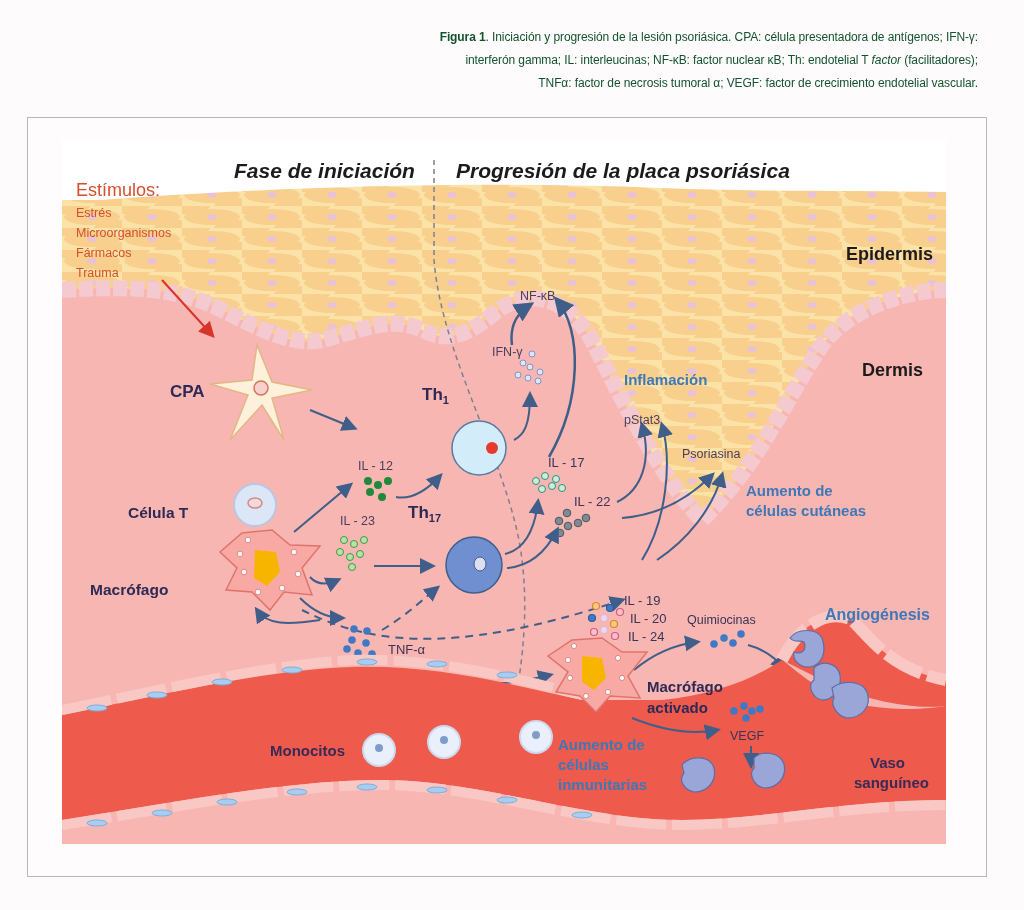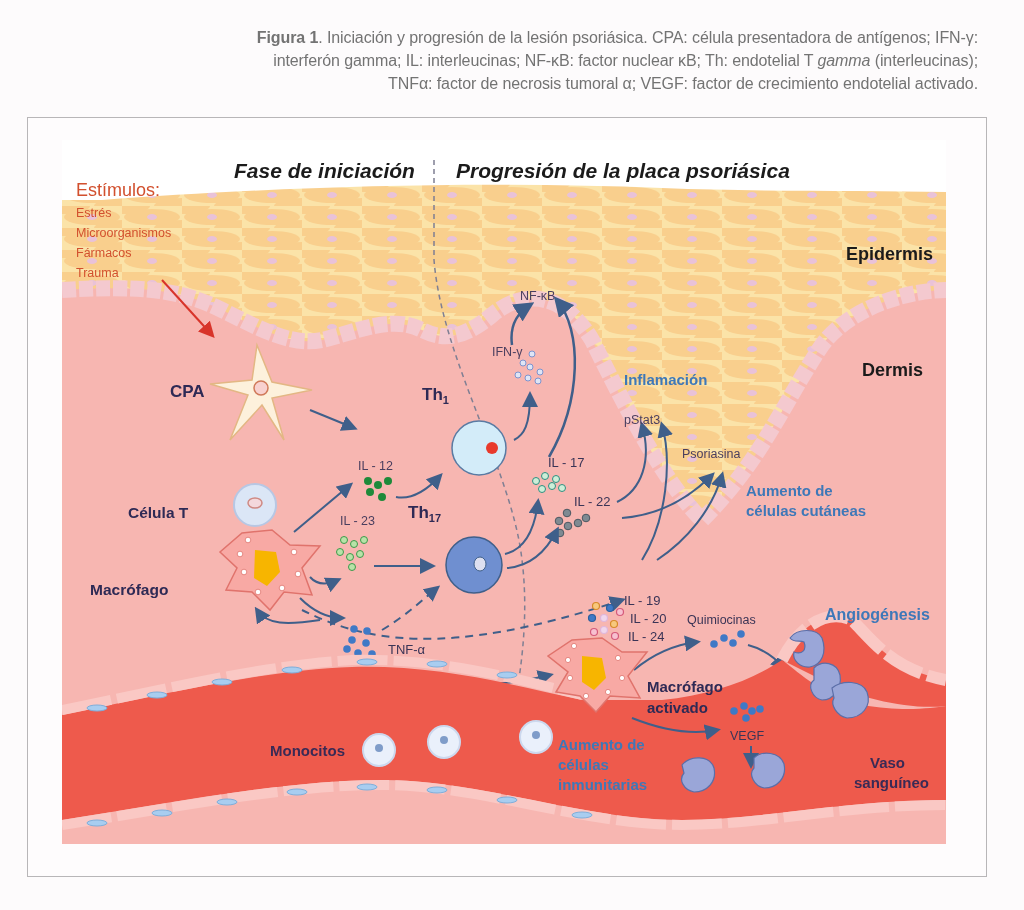--- a/index.html
+++ b/index.html
@@ -1,31 +1,31 @@
 <!DOCTYPE html>
 <html><head>
 <meta charset="utf-8">
 <style>
   html, body { margin:0; padding:0; background:#fdfbfc; }
   body { width:1024px; height:910px; position:relative; overflow:hidden; font-family:"Liberation Sans", sans-serif; }
-  .caption { position:absolute; right:46px; top:26px; width:880px; text-align:right; font-family:"Liberation Sans", sans-serif; font-size:16px; line-height:23px; color:#737373; letter-spacing:-0.1px; }
+  .caption { position:absolute; right:46px; top:26px; width:880px; text-align:right; font-family:"Liberation Sans", sans-serif; font-size:12px; line-height:23px; color:#14532d; letter-spacing:-0.1px; }
   .caption b { font-weight:bold; }
   .caption i { font-style:italic; }
   .edge-text { position:absolute; right:0; top:0; width:14px; height:910px; overflow:hidden; }
   .frame { position:absolute; left:27px; top:117px; width:960px; height:760px; border:1.5px solid #b8b6b8; background:#fefcfd; box-sizing:border-box; }
   svg.fig { position:absolute; left:62px; top:140px; }
   .lbl { font-family:"Liberation Sans", sans-serif; }
 </style>
 </head>
 <body>
 
 <div class="caption">
   <div><b>Figura 1</b><span>. Iniciación y progresión de la lesión psoriásica. CPA: célula presentadora de antígenos; IFN-γ:</span></div>
-  <div><span>interferón gamma; IL: interleucinas; NF-κB: factor nuclear κB; Th: endotelial T </span><i>gamma</i><span> (interleucinas);</span></div>
-  <div>TNFα: factor de necrosis tumoral α; VEGF: factor de crecimiento endotelial activado.</div>
+  <div><span>interferón gamma; IL: interleucinas; NF-κB: factor nuclear κB; Th: endotelial T </span><i>factor</i><span> (facilitadores);</span></div>
+  <div>TNFα: factor de necrosis tumoral α; VEGF: factor de crecimiento endotelial vascular.</div>
 </div>
 
 <div class="edge-text"></div>
 
 <div class="frame"></div>
 
 <svg class="fig" width="884" height="704" viewBox="0 0 884 704" xmlns="http://www.w3.org/2000/svg">
   <defs>
     <marker id="ah" markerWidth="8" markerHeight="8" refX="6" refY="4" orient="auto">
         <path d="M0,0 L8,4 L0,8 z" fill="#3f5f8a"></path>

